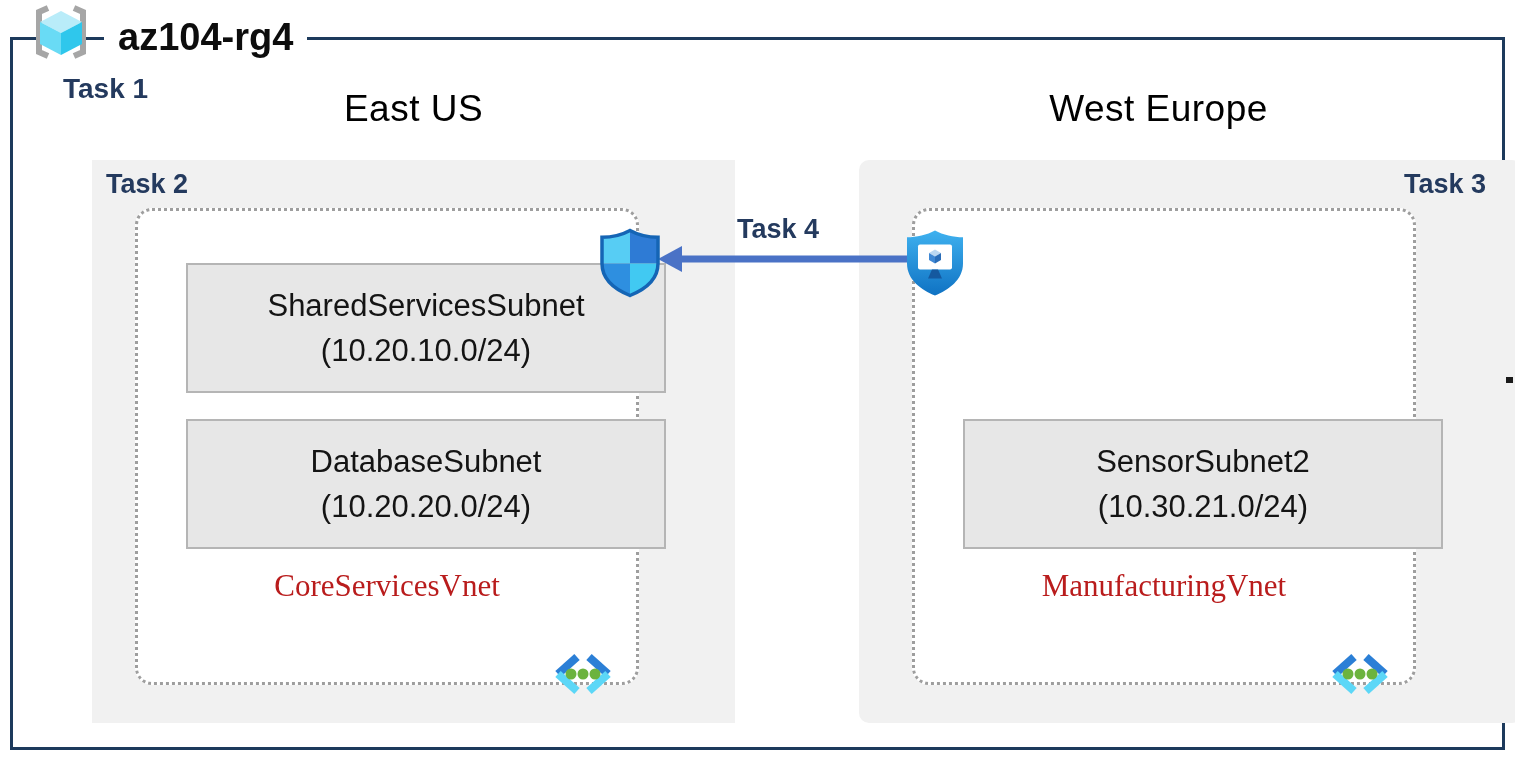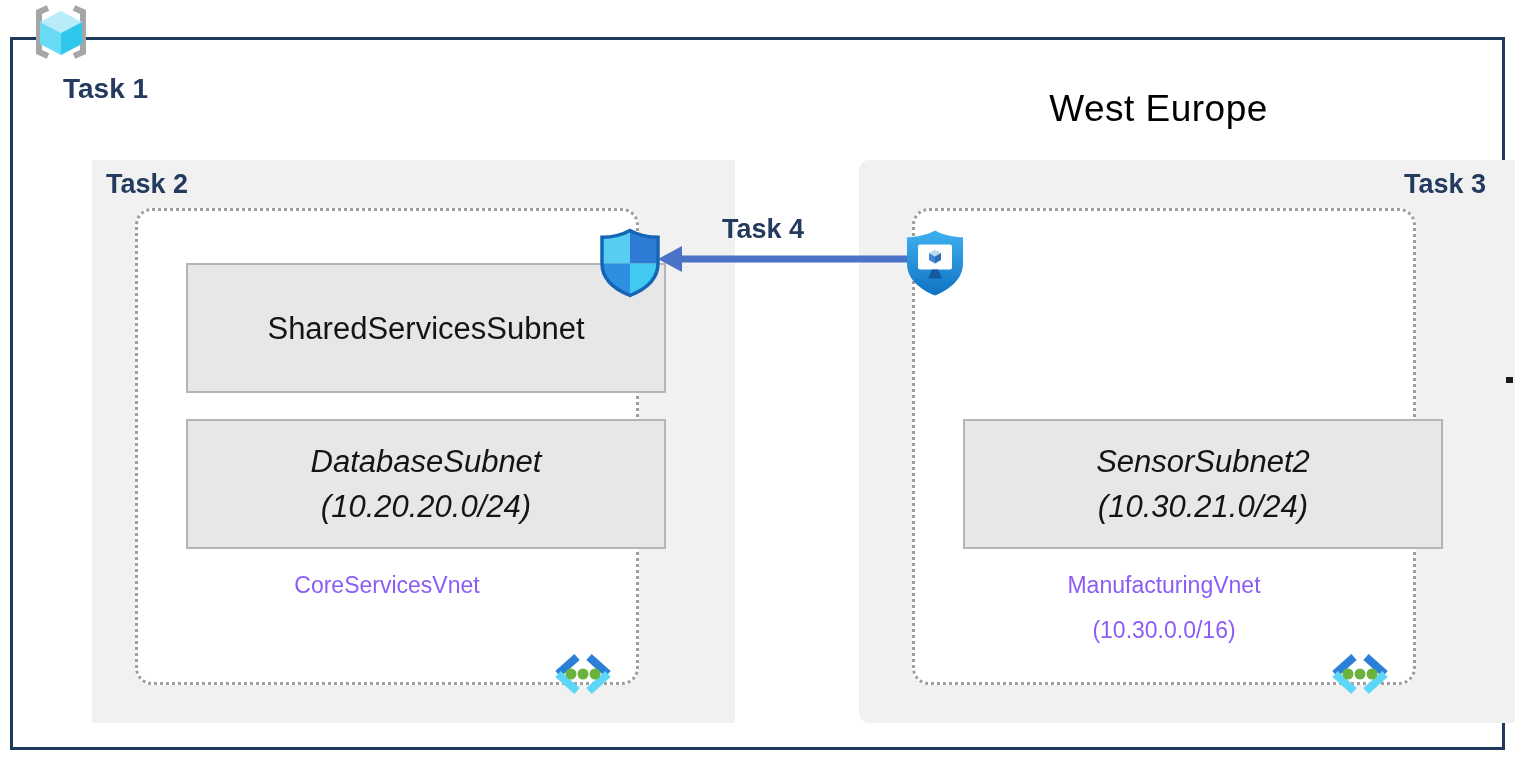--- a/index.html
+++ b/index.html
@@ -14,21 +14,21 @@
   .rg-icon{position:absolute;left:26px;top:4px;z-index:2;}
   .rg-title{
     position:absolute;left:104px;top:14px;z-index:2;
     font-size:38px;font-weight:bold;color:#0d0d0d;line-height:46px;
     background:#ffffff;padding:0 14px;
   }
   .task-label{
     position:absolute;font-weight:bold;color:#243a5e;font-size:27px;line-height:32px;z-index:4;
   }
   .task1{left:20px;top:73px;font-size:28px;margin-left:43px;}
-  .task4{left:722px;top:213px;width:112px;z-index:7;}
+  .task4{left:722px;top:213px;width:112px;text-align:center;z-index:7;}
   .region-title{
     position:absolute;top:88px;font-size:37px;font-weight:300;color:#000;
     text-align:center;z-index:2;letter-spacing:0.5px;
   }
   .region-title.east{left:92px;width:643px;}
   .region-title.west{left:827px;width:663px;}
   .region{position:absolute;top:160px;height:563px;background:#f1f1f1;z-index:1;}
   .region.east{left:92px;width:643px;}
   .region.west{left:859px;width:663px;border-radius:10px;}
   .task2{left:14px;top:8px;text-align:center;}
@@ -39,24 +39,24 @@
   }
   .region.east .vnet-box{left:43px;}
   .region.west .vnet-box{left:53px;}
   .subnet{
     position:absolute;left:48px;width:480px;height:130px;box-sizing:border-box;
     background:#e7e7e7;border:2px solid #b5b5b5;
     display:flex;flex-direction:column;justify-content:center;text-align:center;
     font-size:31px;line-height:45px;color:#141414;
   }
   .subnet.first{top:52px;}
-  .subnet.second{top:208px;font-style:italic;}
+  .subnet.second{top:208px;}
   .vnet-label{
     position:absolute;top:352px;left:0;width:100%;text-align:center;
-    font-size:23px;line-height:45px;color:#8b5cf6;
+    font-size:31px;line-height:45px;color:#b91c1c;font-family:Liberation Serif, serif;
   }
   .vnet-icon{position:absolute;right:20px;top:442px;z-index:3;}
   .nsg-icon{position:absolute;left:598px;top:227px;z-index:6;}
   .bastion-icon{position:absolute;left:903px;top:227px;z-index:6;}
   .peering-arrow{position:absolute;left:652px;top:240px;z-index:5;}
   .edge-mark{position:absolute;left:1506px;top:377px;width:7px;height:6px;background:#1a1a1a;z-index:2;}
 </style>
 </head>
 <body>
 
@@ -65,29 +65,32 @@
   <div class="outer-border"></div>
 
   <svg class="rg-icon" width="70" height="56" viewBox="0 0 70 56">
     <path d="M22 4 L13 8 L13 48 L22 52" fill="none" stroke="#a6a6a6" stroke-width="6"></path>
     <path d="M48 4 L57 8 L57 48 L48 52" fill="none" stroke="#a6a6a6" stroke-width="6"></path>
     <polygon points="35,7 56,18 35,29 14,18" fill="#b9ecf9"></polygon>
     <polygon points="14,18 35,29 35,51 14,40" fill="#69dbf5"></polygon>
     <polygon points="56,18 35,29 35,51 56,40" fill="#2fc7ec"></polygon>
   </svg>
 
+  <div class="rg-title">az104-rg4</div>
   <div class="task-label task1">Task 1</div>
 
+  <div class="region-title east">East US</div>
   <div class="region-title west">West Europe</div>
 
   <div class="region east">
     <div class="task-label task2">Task 2</div>
     <div class="vnet-box">
       <div class="subnet first">
         <div>SharedServicesSubnet</div>
+        <div>(10.20.10.0/24)</div>
       </div>
       <div class="subnet second">
         <div>DatabaseSubnet</div>
         <div>(10.20.20.0/24)</div>
       </div>
       <div class="vnet-label">
         <div>CoreServicesVnet</div>
       </div>
       <svg class="vnet-icon" width="66" height="42" viewBox="0 0 66 42">
         <path d="M27 4 L8 21" stroke="#2b7fd6" stroke-width="8" fill="none"></path>
@@ -103,21 +106,20 @@
 
   <div class="region west">
     <div class="task-label task3">Task 3</div>
     <div class="vnet-box">
       <div class="subnet second">
         <div>SensorSubnet2</div>
         <div>(10.30.21.0/24)</div>
       </div>
       <div class="vnet-label">
         <div>ManufacturingVnet</div>
-        <div>(10.30.0.0/16)</div>
       </div>
       <svg class="vnet-icon" width="66" height="42" viewBox="0 0 66 42">
         <path d="M27 4 L8 21" stroke="#2b7fd6" stroke-width="8" fill="none"></path>
         <path d="M8 21 L27 38" stroke="#5cd7f7" stroke-width="8" fill="none"></path>
         <path d="M39 4 L58 21" stroke="#2b7fd6" stroke-width="8" fill="none"></path>
         <path d="M58 21 L39 38" stroke="#5cd7f7" stroke-width="8" fill="none"></path>
         <circle cx="21" cy="21" r="5.5" fill="#6cb33e"></circle>
         <circle cx="33" cy="21" r="5.5" fill="#6cb33e"></circle>
         <circle cx="45" cy="21" r="5.5" fill="#6cb33e"></circle>
       </svg>

